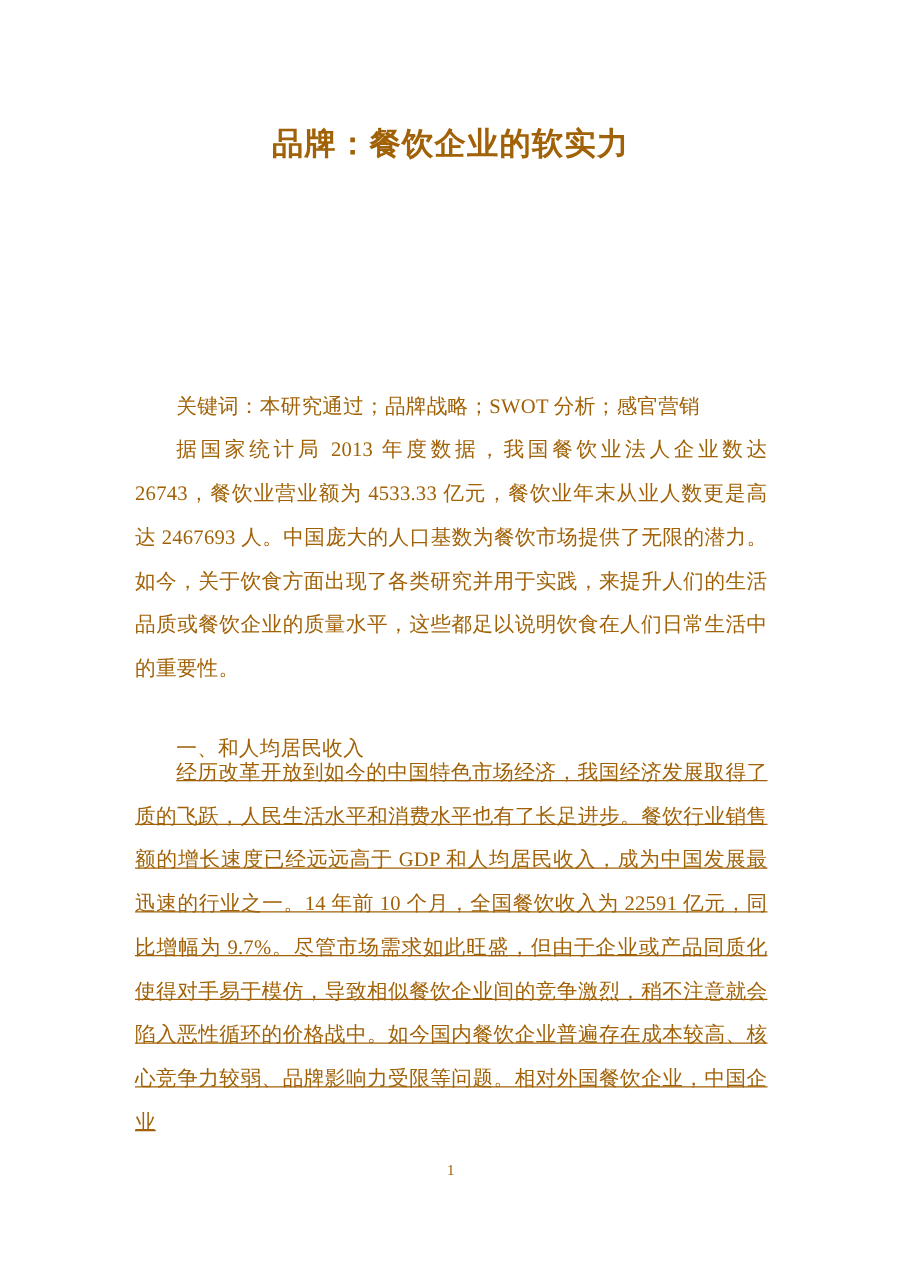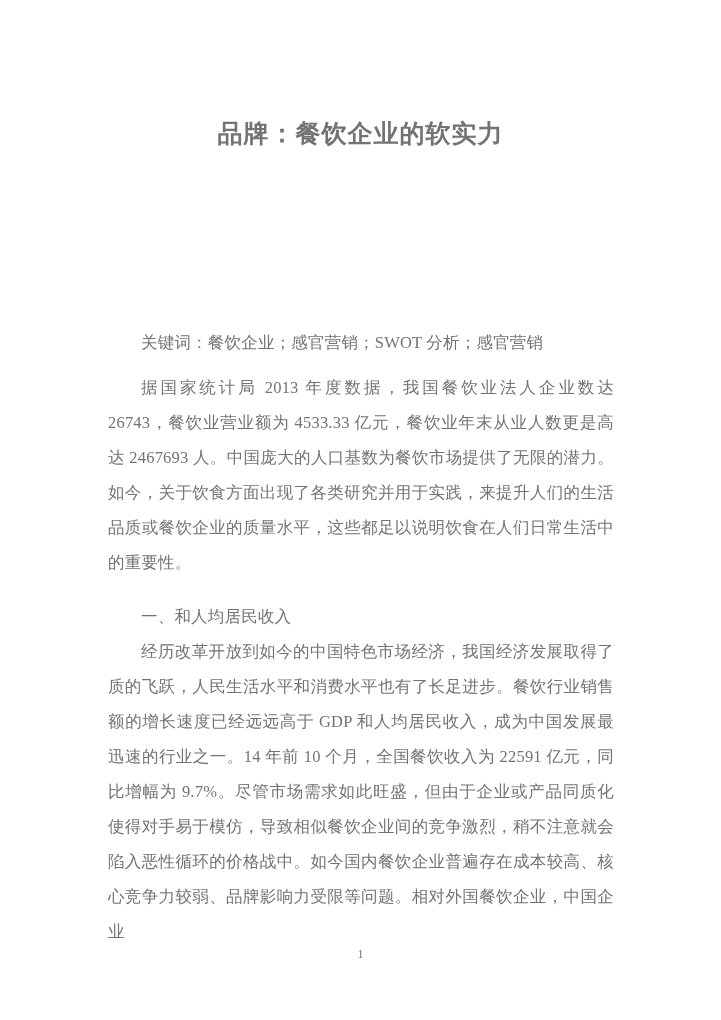--- a/index.html
+++ b/index.html
@@ -7,22 +7,21 @@
     padding: 0;
     background: #ffffff;
   }
   .page {
     position: relative;
     width: 721px;
     height: 984px;
     background: #ffffff;
     overflow: hidden;
     font-family: "Liberation Serif", "DejaVu Serif", serif;
-    color: #737373;
-    margin-top: 18px;
+    color: #a16207;
   }
   .doc-title {
     position: absolute;
     top: 82px;
     left: 0;
     width: 721px;
     text-align: center;
     font-size: 25px;
     font-weight: bold;
     letter-spacing: 1px;
@@ -34,23 +33,23 @@
     left: 108px;
     width: 506px;
     font-size: 16.5px;
     line-height: 35px;
     text-align: justify;
     text-justify: inter-ideograph;
     letter-spacing: 0.2px;
   }
   .abstract { top: 167px; }
   .keywords { top: 307px; }
-  .para-1   { top: 352px; }
+  .para-1   { top: 342px; }
   .heading-1{ top: 581px; }
-  .para-2   { top: 616px; }
+  .para-2   { top: 600px; text-decoration: underline; }
 
   .indent { text-indent: 2em; }
 
   .page-number {
     position: absolute;
     top: 928px;
     left: 0;
     width: 721px;
     text-align: center;
     font-size: 12px;
@@ -59,21 +58,21 @@
   }
 </style>
 </head>
 <body>
 
 <div class="page">
 
   <h1 class="doc-title">品牌：餐饮企业的软实力</h1>
 
 
-  <div class="body-block keywords indent">关键词：餐饮企业；感官营销；SWOT 分析；感官营销</div>
+  <div class="body-block keywords indent">关键词：本研究通过；品牌战略；SWOT 分析；感官营销</div>
 
   <div class="body-block para-1 indent">据国家统计局 2013 年度数据，我国餐饮业法人企业数达 26743，餐饮业营业额为 4533.33 亿元，餐饮业年末从业人数更是高达 2467693 人。中国庞大的人口基数为餐饮市场提供了无限的潜力。如今，关于饮食方面出现了各类研究并用于实践，来提升人们的生活品质或餐饮企业的质量水平，这些都足以说明饮食在人们日常生活中的重要性。</div>
 
   <div class="body-block heading-1 indent">一、和人均居民收入</div>
 
   <div class="body-block para-2 indent">经历改革开放到如今的中国特色市场经济，我国经济发展取得了质的飞跃，人民生活水平和消费水平也有了长足进步。餐饮行业销售额的增长速度已经远远高于 GDP 和人均居民收入，成为中国发展最迅速的行业之一。14 年前 10 个月，全国餐饮收入为 22591 亿元，同比增幅为 9.7%。尽管市场需求如此旺盛，但由于企业或产品同质化使得对手易于模仿，导致相似餐饮企业间的竞争激烈，稍不注意就会陷入恶性循环的价格战中。如今国内餐饮企业普遍存在成本较高、核心竞争力较弱、品牌影响力受限等问题。相对外国餐饮企业，中国企业</div>
 
   <div class="page-number">1</div>
 
 </div>

